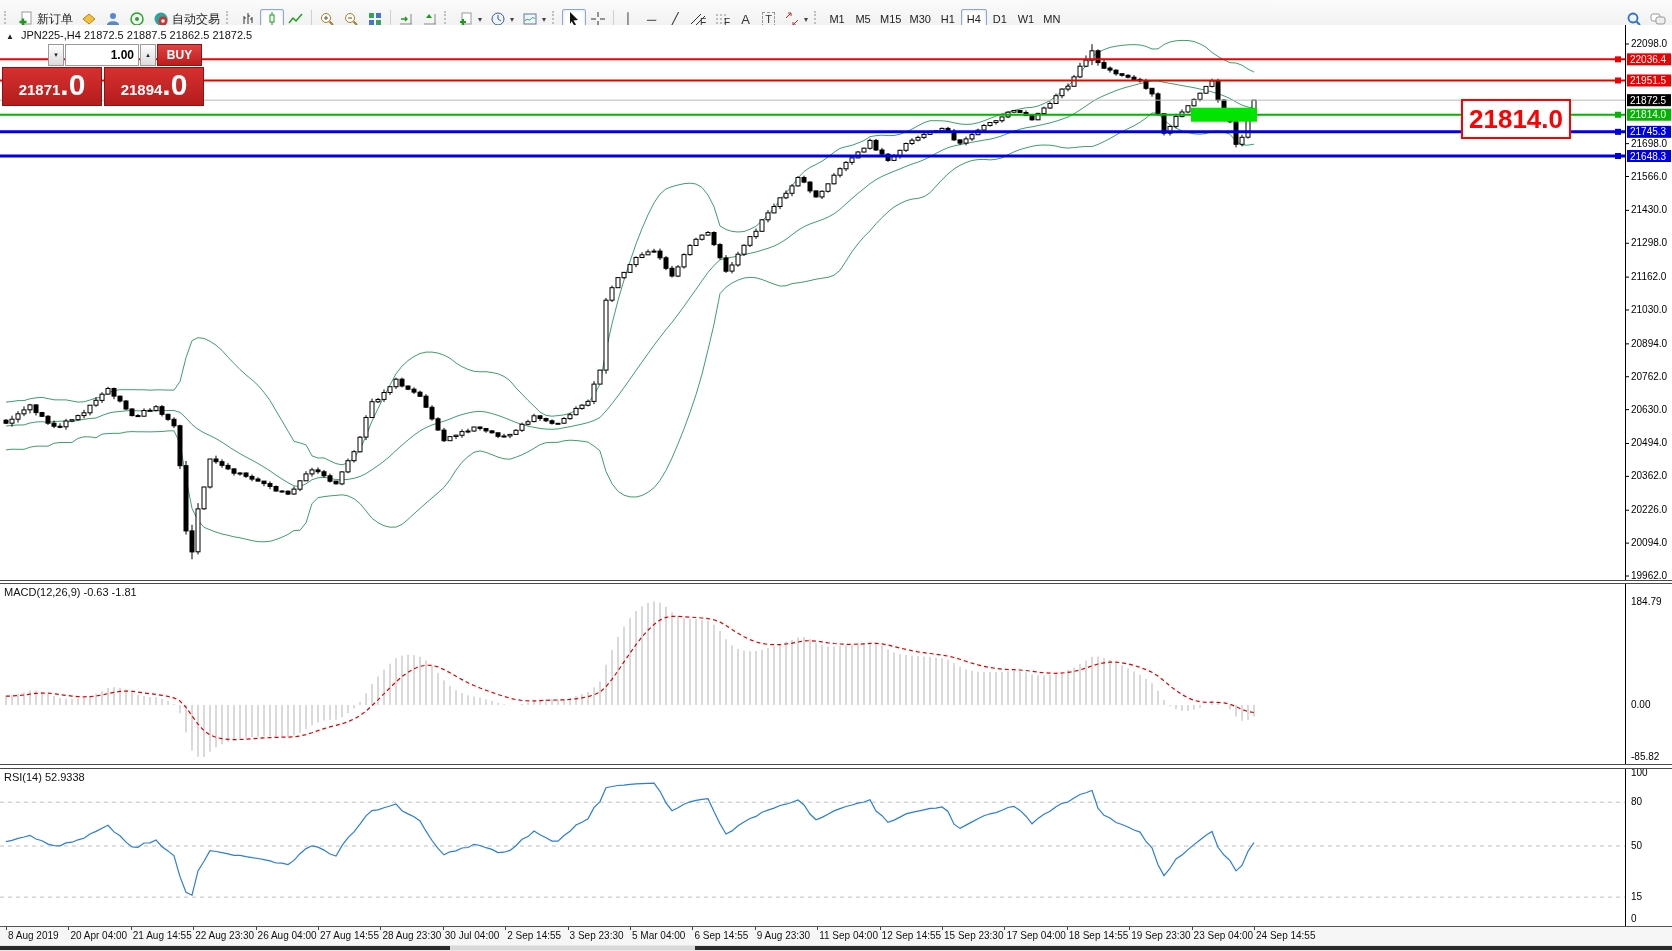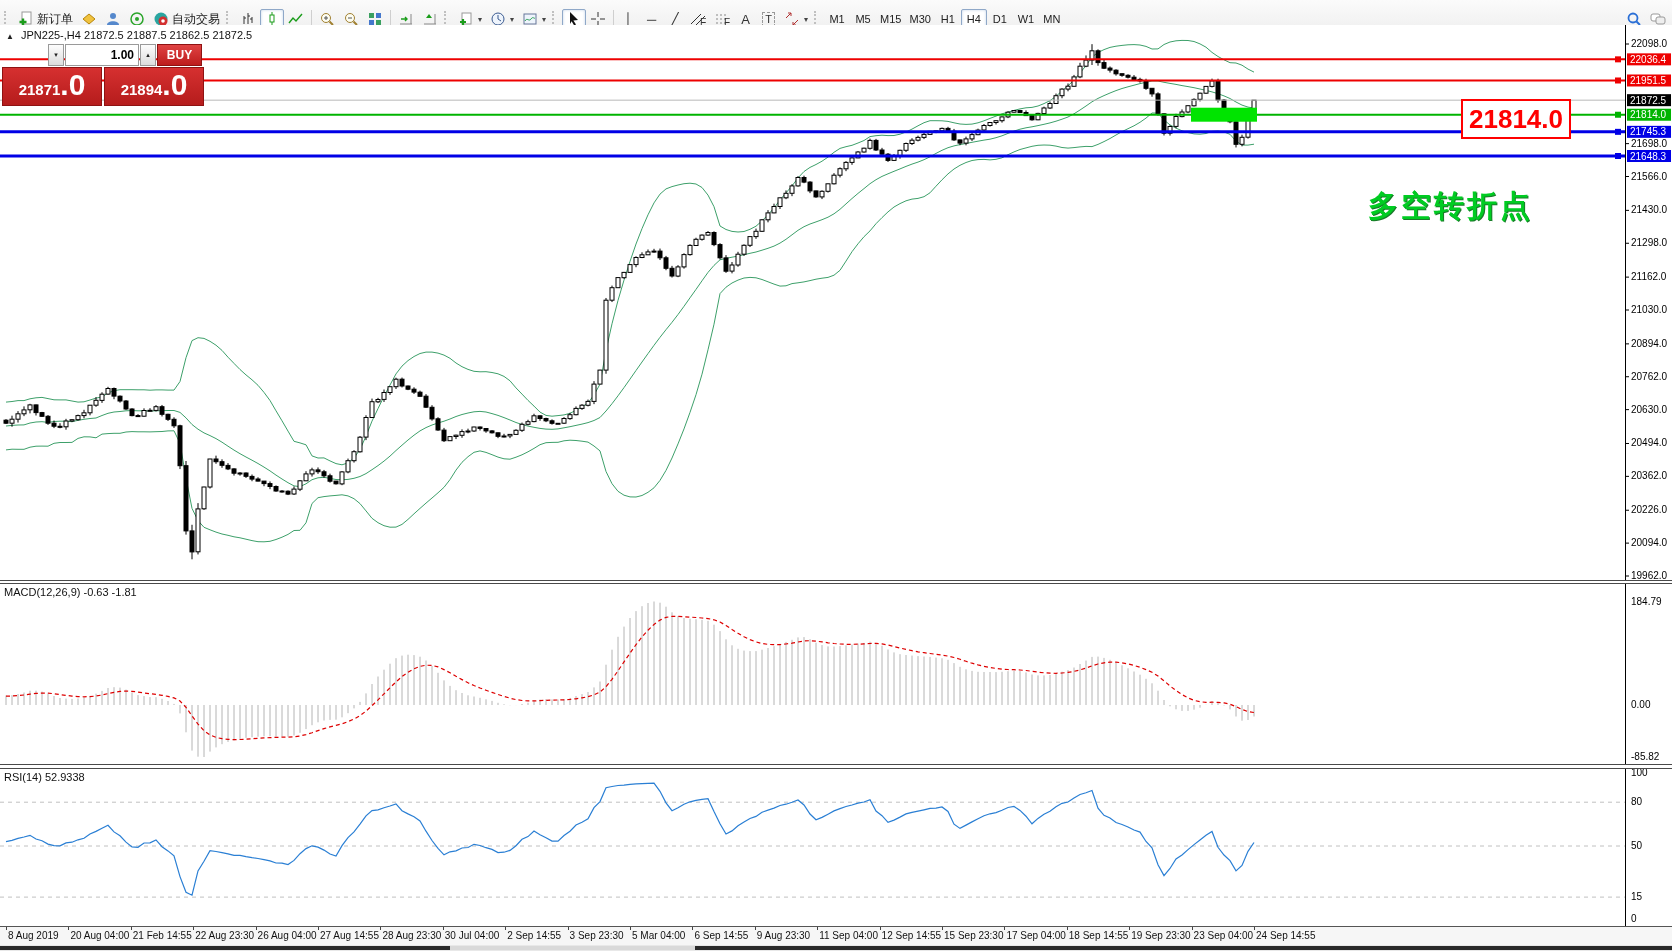--- a/index.html
+++ b/index.html
@@ -736,21 +736,20 @@
           <span class="pb">.0</span>
       </div>
       <div class="tp-price">
         <span class="pp">21894</span>
           <span class="pb">.0</span>
       </div>
     </div>
   </div>
 
   <div class="callout">21814.0</div>
-  <div class="cn-note">多空转折点</div>
 
   <div id="sep1" class="pane-sep"></div>
   <div class="pane-label" style="top:586px;">MACD(12,26,9) -0.63 -1.81</div>
   <svg id="macd-svg" class="pane-svg">
       <line x1="6" y1="121" x2="6" y2="111.5" stroke="#b4b4b4" stroke-width="1"></line>
       <line x1="12" y1="121" x2="12" y2="111.1" stroke="#b4b4b4" stroke-width="1"></line>
       <line x1="18" y1="121" x2="18" y2="110.0" stroke="#b4b4b4" stroke-width="1"></line>
       <line x1="24" y1="121" x2="24" y2="108.5" stroke="#b4b4b4" stroke-width="1"></line>
       <line x1="30" y1="121" x2="30" y2="106.7" stroke="#b4b4b4" stroke-width="1"></line>
       <line x1="36" y1="121" x2="36" y2="106.7" stroke="#b4b4b4" stroke-width="1"></line>
@@ -976,23 +975,23 @@
       <text x="1631" y="36.2" fill="#000">80</text>
       <text x="1631" y="80" fill="#000">50</text>
       <text x="1631" y="131.1" fill="#000">15</text>
       <text x="1631" y="153" fill="#000">0</text>
     </svg>
 
   <div class="time-axis" id="time-axis">
       <i class="ttick" style="left: 6px;"></i>
       <span class="tlabel" style="left: 8px;">8 Aug 2019</span>
       <i class="ttick" style="left: 68.4px;"></i>
-      <span class="tlabel" style="left: 70.4px;">20 Aug 04:00</span>
+      <span class="tlabel" style="left: 70.4px;">20 Apr 04:00</span>
       <i class="ttick" style="left: 130.8px;"></i>
-      <span class="tlabel" style="left: 132.8px;">21 Feb 14:55</span>
+      <span class="tlabel" style="left: 132.8px;">21 Aug 14:55</span>
       <i class="ttick" style="left: 193.2px;"></i>
       <span class="tlabel" style="left: 195.2px;">22 Aug 23:30</span>
       <i class="ttick" style="left: 255.6px;"></i>
       <span class="tlabel" style="left: 257.6px;">26 Aug 04:00</span>
       <i class="ttick" style="left: 318px;"></i>
       <span class="tlabel" style="left: 320px;">27 Aug 14:55</span>
       <i class="ttick" style="left: 380.4px;"></i>
       <span class="tlabel" style="left: 382.4px;">28 Aug 23:30</span>
       <i class="ttick" style="left: 442.8px;"></i>
       <span class="tlabel" style="left: 444.8px;">30 Jul 04:00</span>

